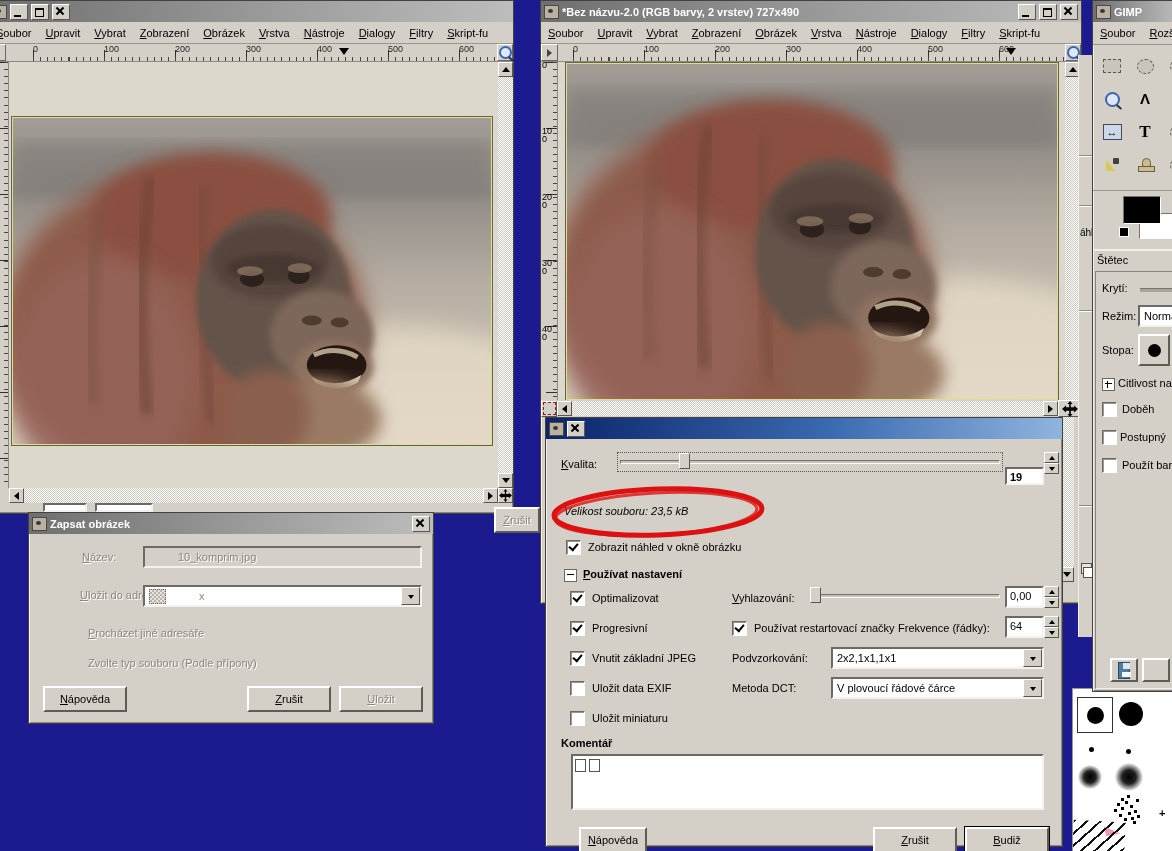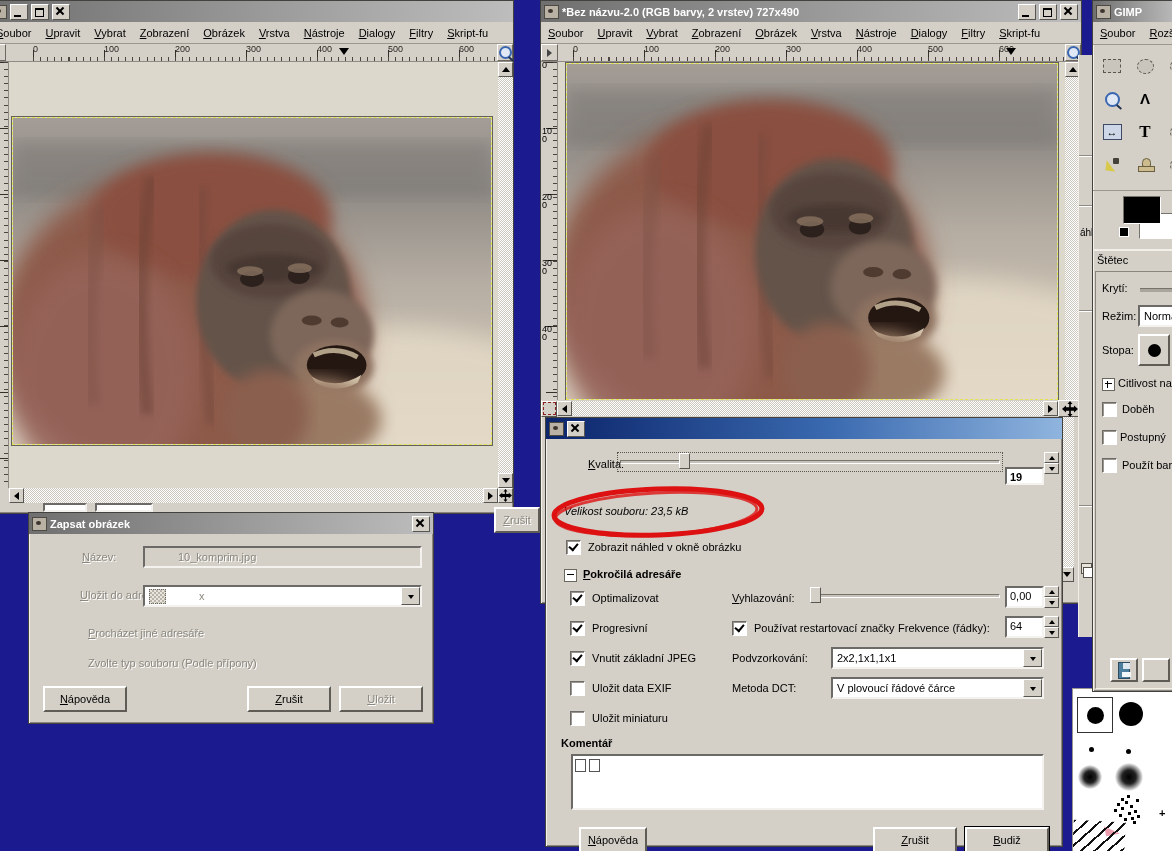--- a/index.html
+++ b/index.html
@@ -384,21 +384,21 @@
     </div>
   </div>
 
   <div class="win" style="left:545px;top:417px;width:516px;height:428px;z-index:7;">
     <div class="tbar active">
       <span class="wicon"></span>
       <span class="tbtn close"></span>
     </div>
     <div style="position:relative;height:405px;">
 
-      <span class="lbl fl" style="left:15px;top:19px;margin-left:27px;">Kvalita:</span>
+      <span class="lbl fl" style="left:15px;top:19px;">Kvalita:</span>
       <div class="slider focusdots" style="left:72px;top:14px;width:384px;height:18px;">
         <span class="track"></span>
         <span class="handle" style="left:16%;"></span>
       </div>
       <div class="spinfield" style="left:459px;top:28px;width:39px;height:18px;font-weight:bold;"><span>19</span></div>
       <div class="spinarrows" style="left:498px;top:13px;height:22px;">
         <span class="spA">
             <span class="arr u"></span>
           </span>
         <span class="spA">
@@ -409,21 +409,21 @@
       <span class="lbl" style="left:18px;top:66px;font-style:italic;">Velikost souboru: 23,5 kB</span>
       <svg style="position:absolute;left:0px;top:42px;pointer-events:none;" width="226" height="62">
         <ellipse cx="112" cy="31" rx="104" ry="23" fill="none" stroke="#dd1111" stroke-width="5" transform="rotate(-2 112 31)"></ellipse>
         <ellipse cx="110" cy="33" rx="101" ry="21" fill="none" stroke="#dd1111" stroke-width="3" opacity=".8" transform="rotate(-3 110 33)"></ellipse>
       </svg>
 
       <span class="cb checked" style="left:20px;top:101px;"></span>
       <span class="lbl" style="left:42px;top:102px;">Zobrazit náhled v okně obrázku</span>
 
       <span class="expbox" style="left:18px;top:130px;"></span>
-      <span class="lbl bold fl" style="left:37px;top:129px;">Pokročilá adresáře</span>
+      <span class="lbl bold fl" style="left:37px;top:129px;">Používat nastavení</span>
 
       <span class="cb checked" style="left:24px;top:152px;"></span>
       <span class="lbl" style="left:46px;top:153px;">Optimalizovat</span>
       <span class="lbl fl" style="left:186px;top:153px;">Vyhlazování:</span>
       <div class="slider" style="left:262px;top:148px;width:194px;height:18px;">
         <span class="track"></span>
         <span class="handle" style="left:2px;"></span>
       </div>
       <div class="spinfield" style="left:459px;top:147px;width:39px;height:22px;"><span>0,00</span></div>
       <div class="spinarrows" style="left:498px;top:147px;height:22px;">

